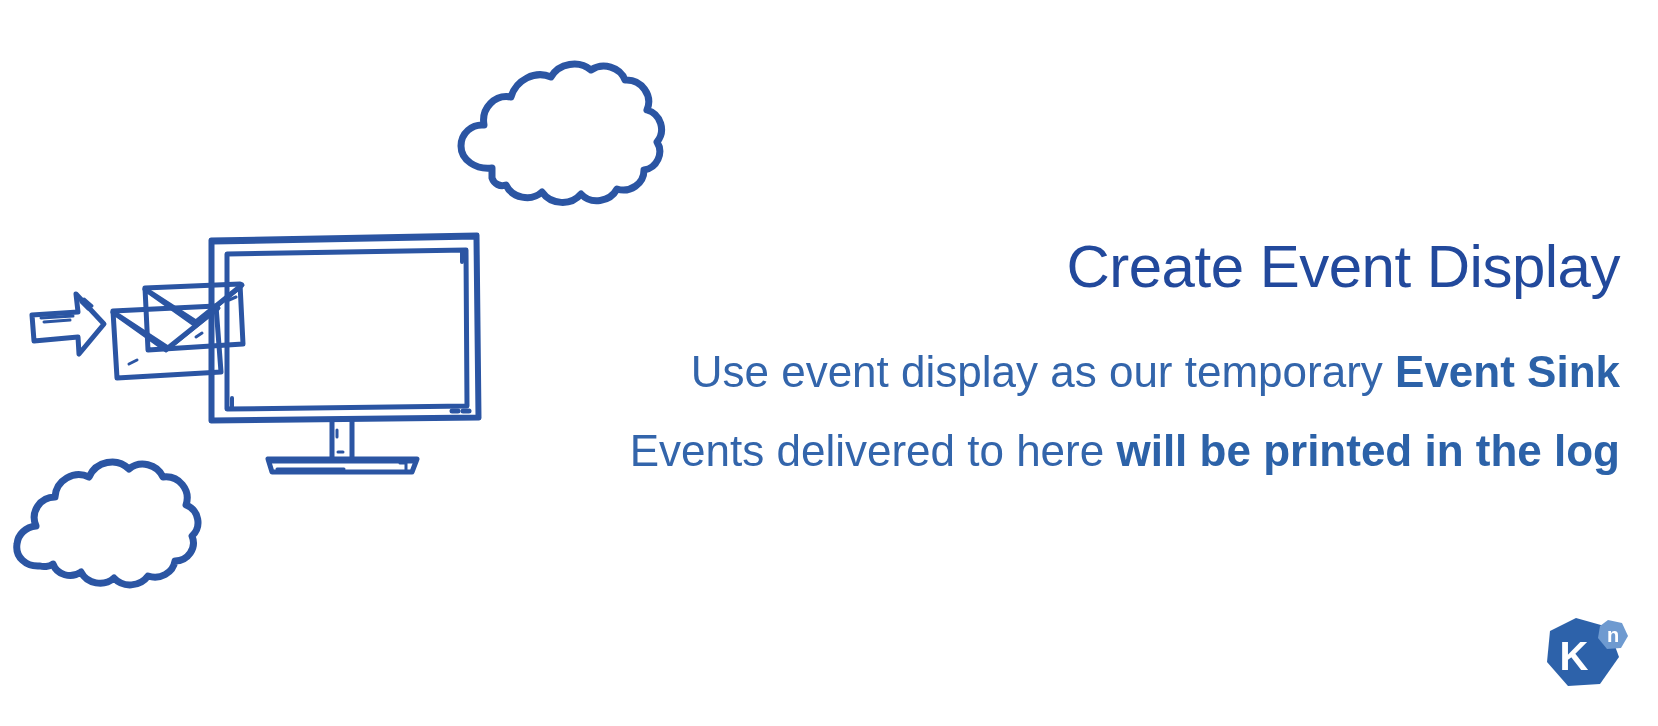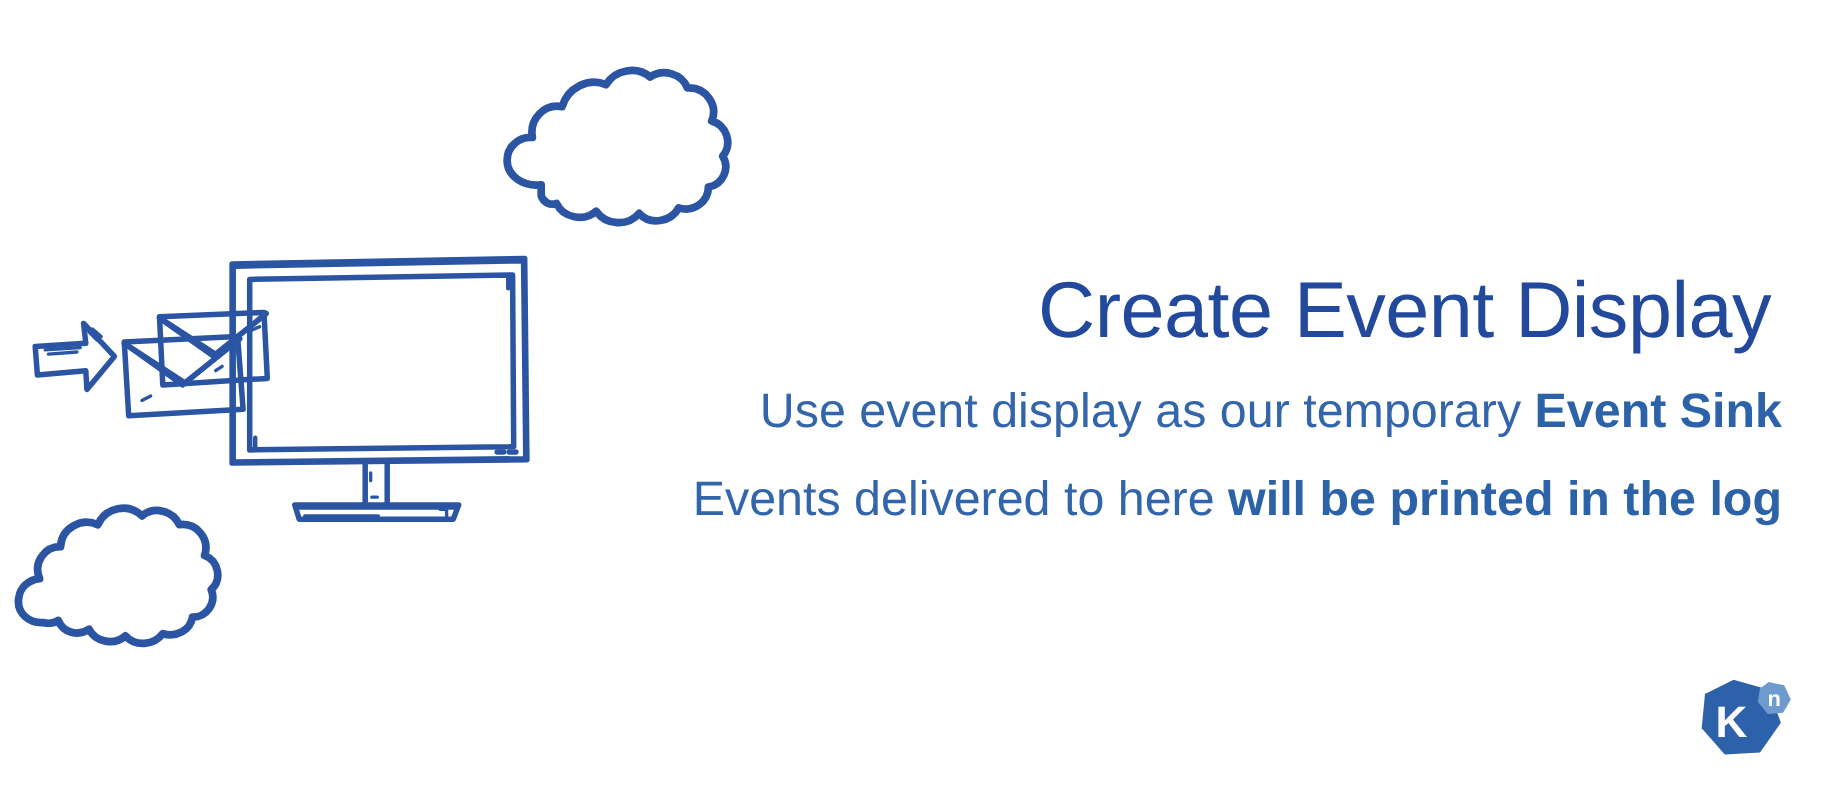--- a/index.html
+++ b/index.html
@@ -34,37 +34,37 @@
 
   
   #text-block {
     position: absolute;
     left: 560px;
     top: 236px;
     width: 1060px;
     text-align: right;
   }
   #page-title {
-    font-size: 72px;
+    font-size: 60px;
     line-height: 1.02;
     font-weight: 400;
     color: #22499c;
     letter-spacing: -0.5px;
-    margin: 10px;
+    margin: 0;
     white-space: nowrap;
   }
   .subtitle-line {
     font-size: 44px;
     line-height: 1.05;
     font-weight: 400;
     color: #3365ab;
     white-space: nowrap;
     margin: 0;
   }
-  #subtitle-line-1 { margin-top: 32px; text-align: right; }
+  #subtitle-line-1 { margin-top: 52px; text-align: right; }
   #subtitle-line-2 { margin-top: 33px; }
   .subtitle-line .em {
     font-weight: 700;
     color: #2c62a8;
   }
 
   
   #brand-logo {
     position: absolute;
     right: 18px;

